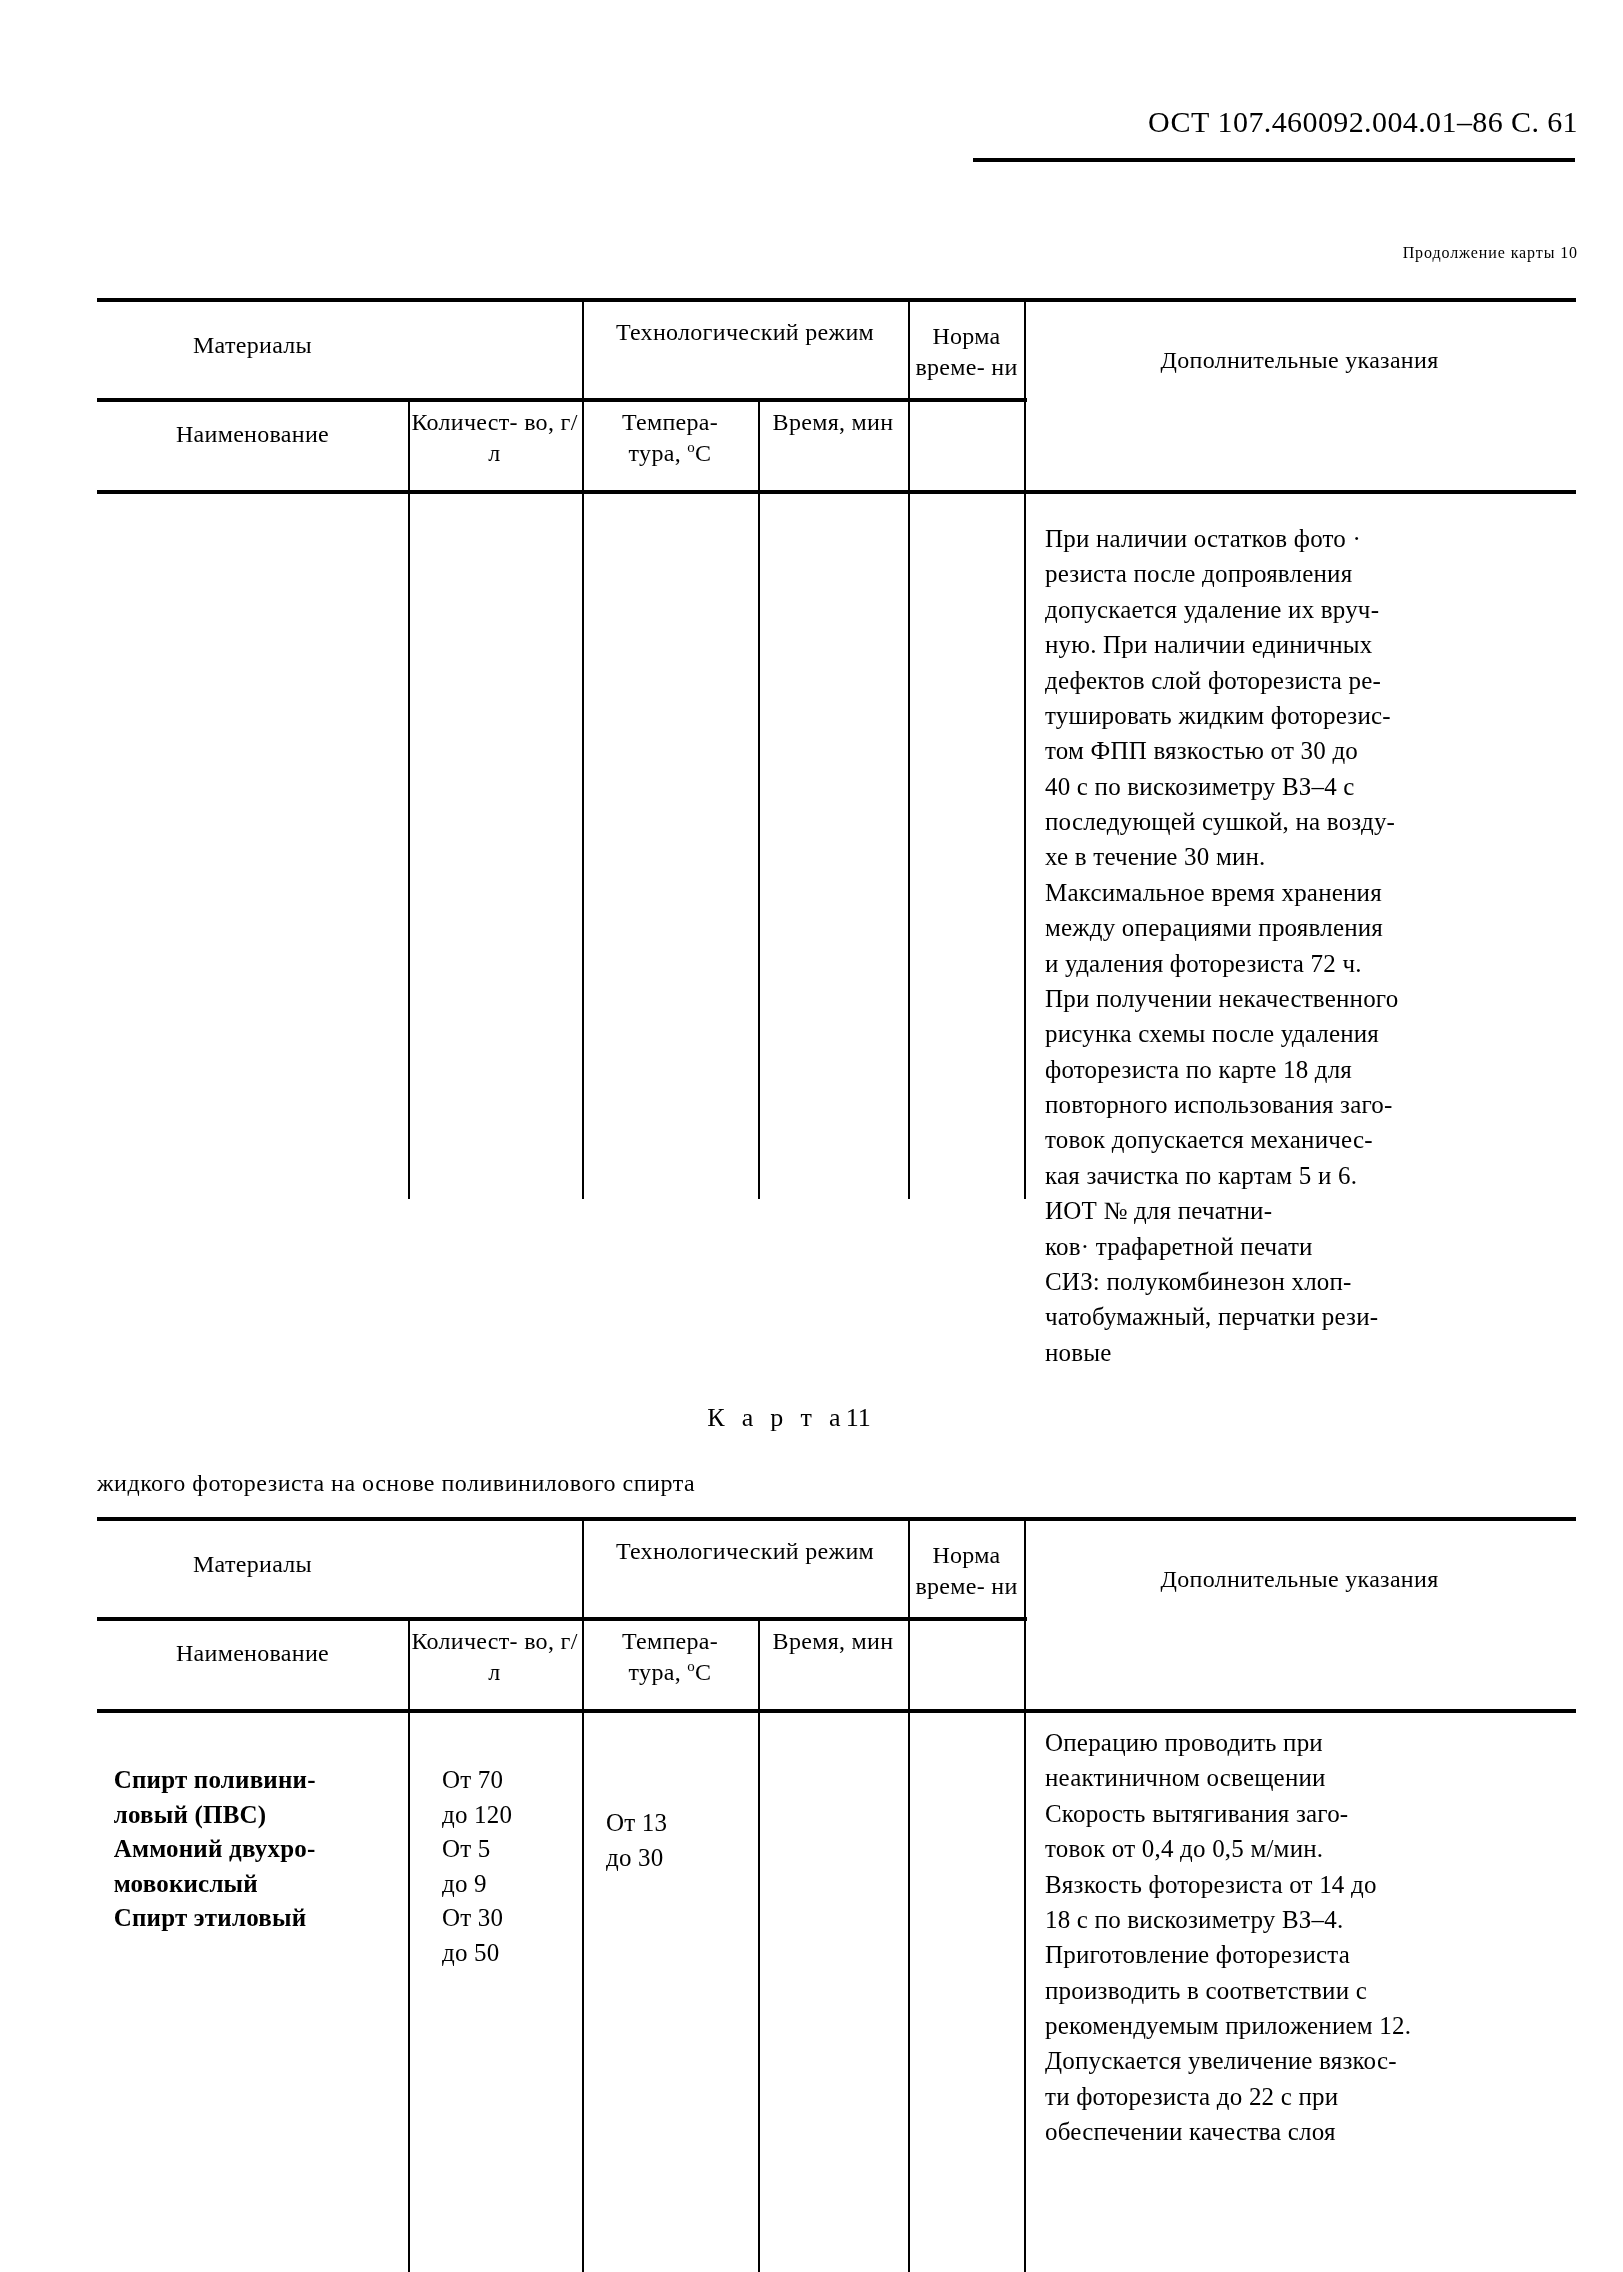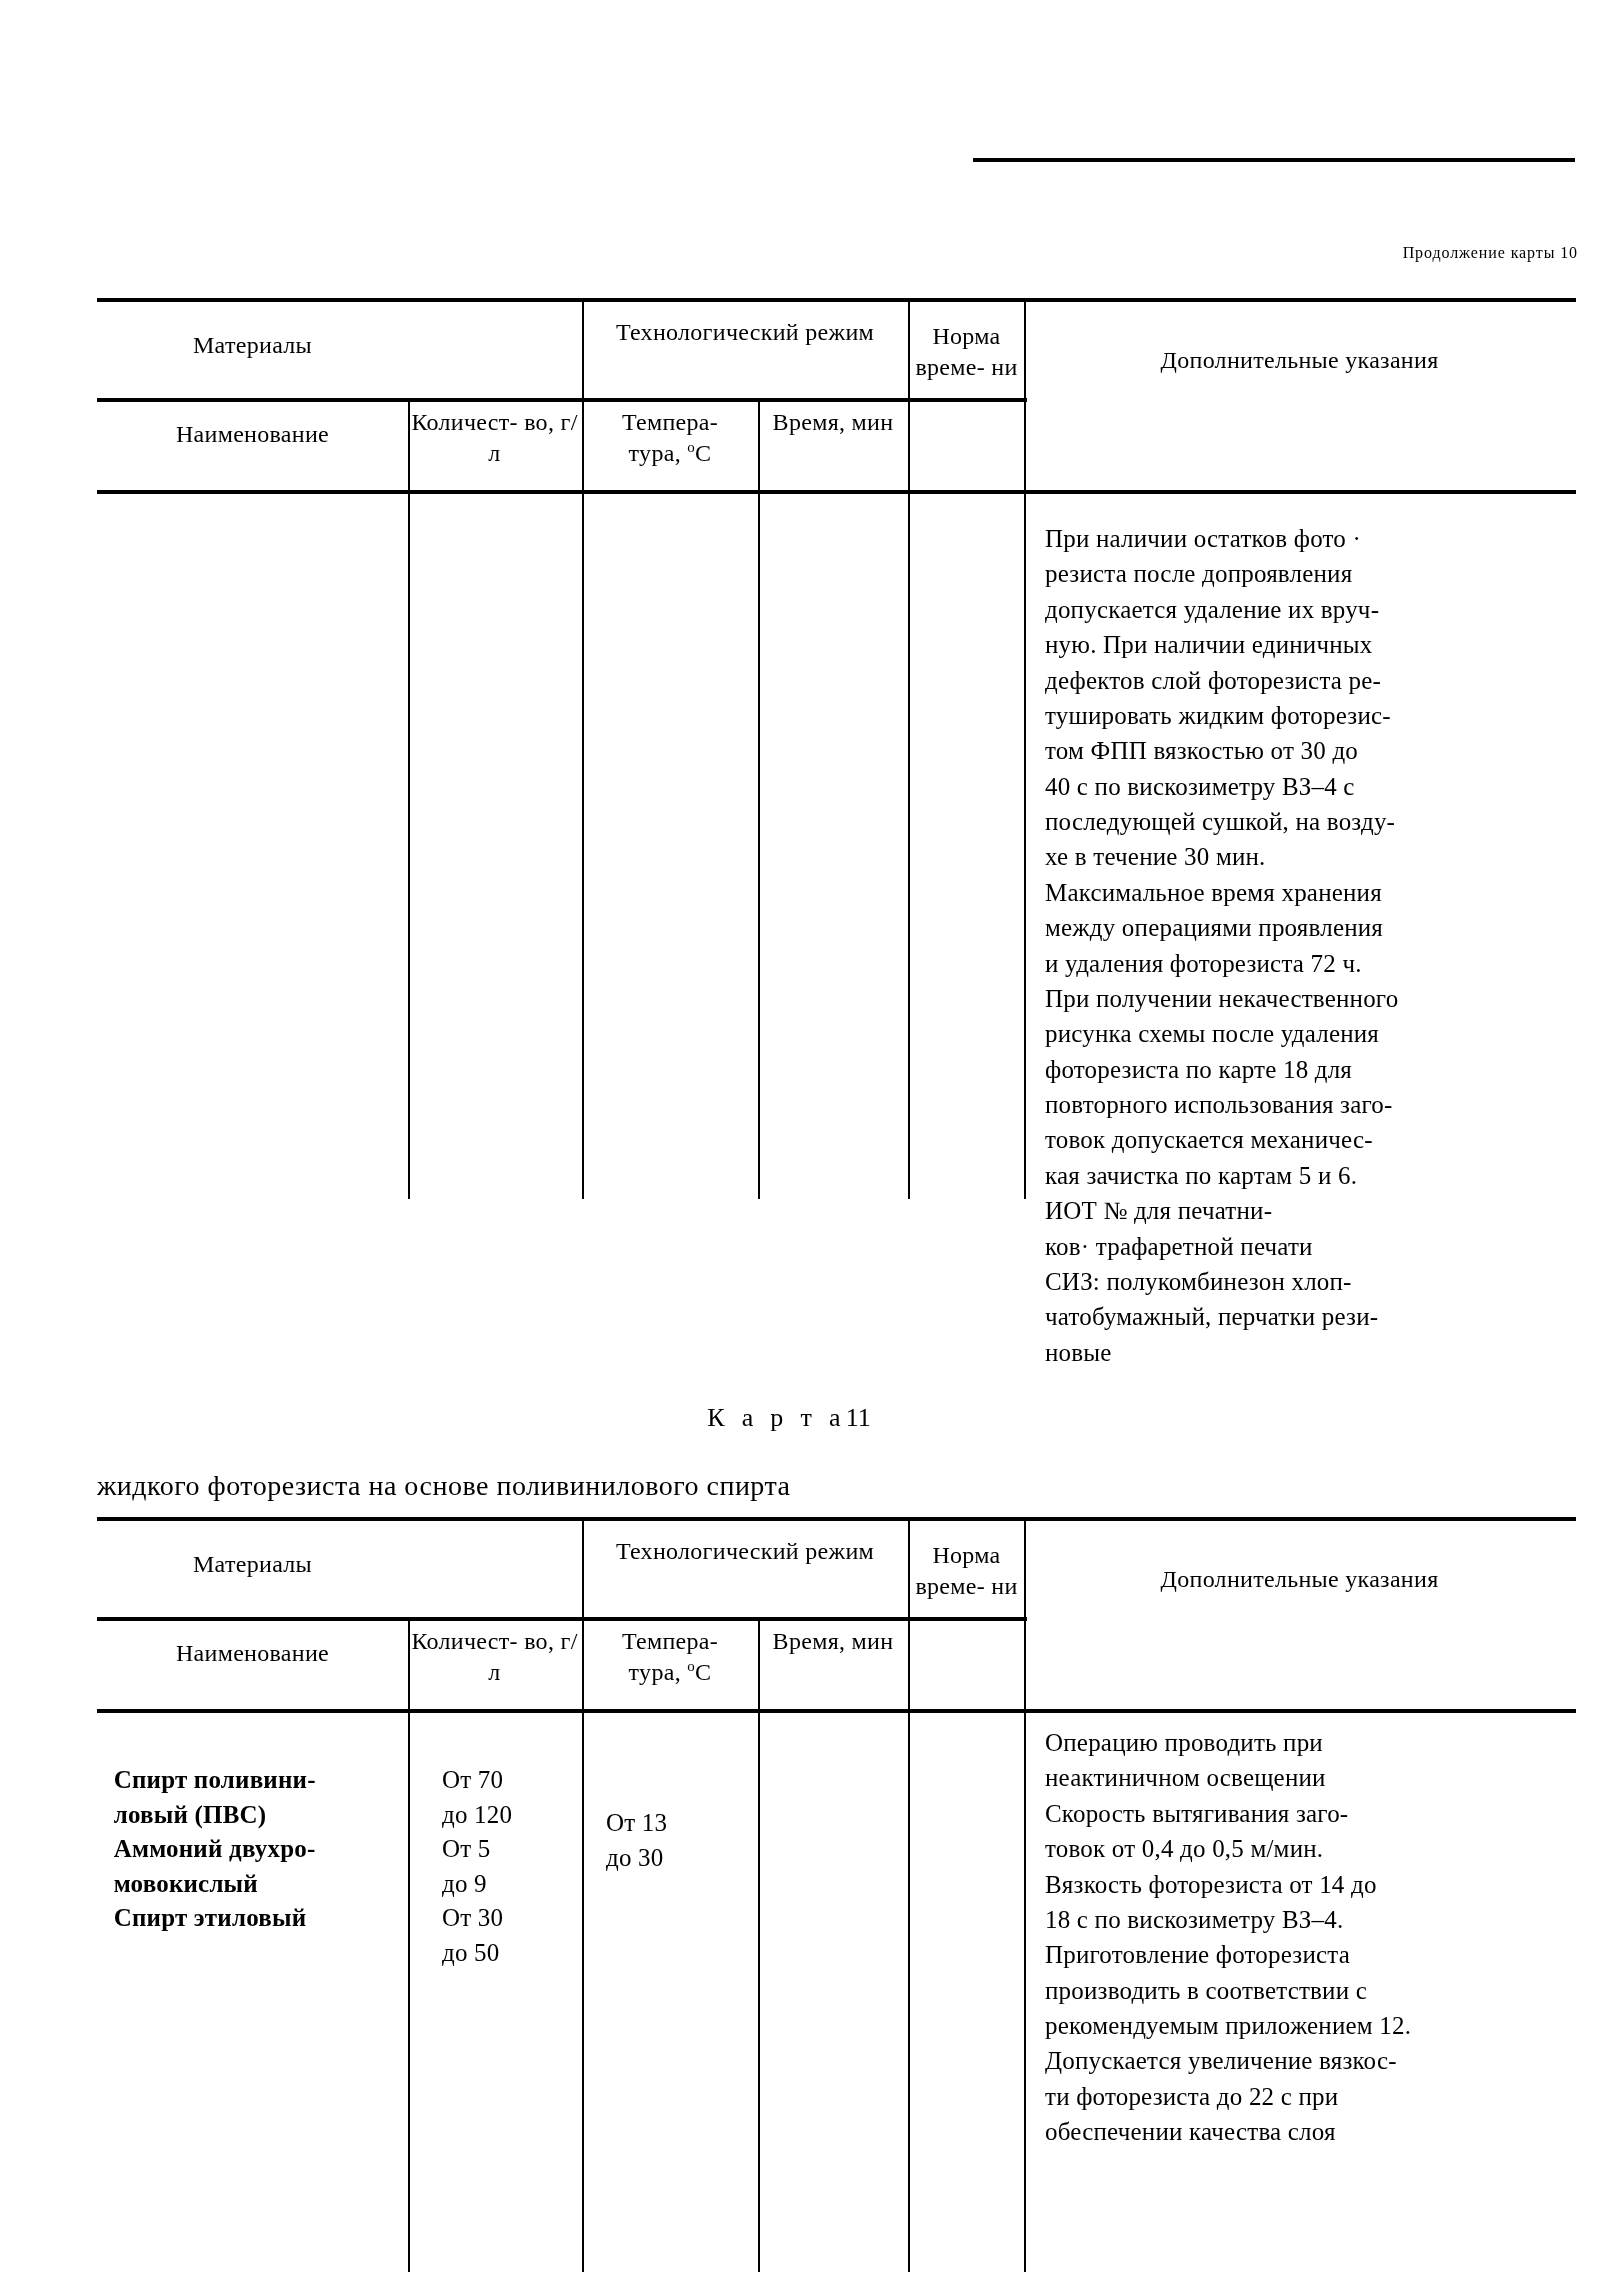--- a/index.html
+++ b/index.html
@@ -61,21 +61,21 @@
     text-align: center;
     font-size: 26px;
     white-space: nowrap;
   }
   .card-label .sp { letter-spacing: 5.3px; }
 
   .subtitle {
     position: absolute;
     top: 1470px;
     left: 97px;
-    font-size: 28px;
+    font-size: 24px;
     letter-spacing: 0.5px;
     white-space: nowrap;
   }
 
   
   .tbl {
     position: absolute;
     left: 97px;
     width: 1479px;
     box-sizing: border-box;
@@ -123,20 +123,21 @@
     line-height: 1.415;
     letter-spacing: 0.2px;
     white-space: pre-line;
   }
 </style>
 </head>
 <body>
 
 <div class="page">
 
+  <div class="doc-header">ОСТ 107.460092.004.01–86 С. 61</div>
   <div class="header-rule"></div>
 
   <div class="cont-label">Продолжение карты 10</div>
 
   <div class="tbl" style="top:298px; height:909px;">
 
     <div class="rule-thick" style="top:0px;"></div>
     <div class="rule-thick" style="top:100px; width:930px;"></div>
     <div class="rule-thick" style="top:192px;"></div>
 

